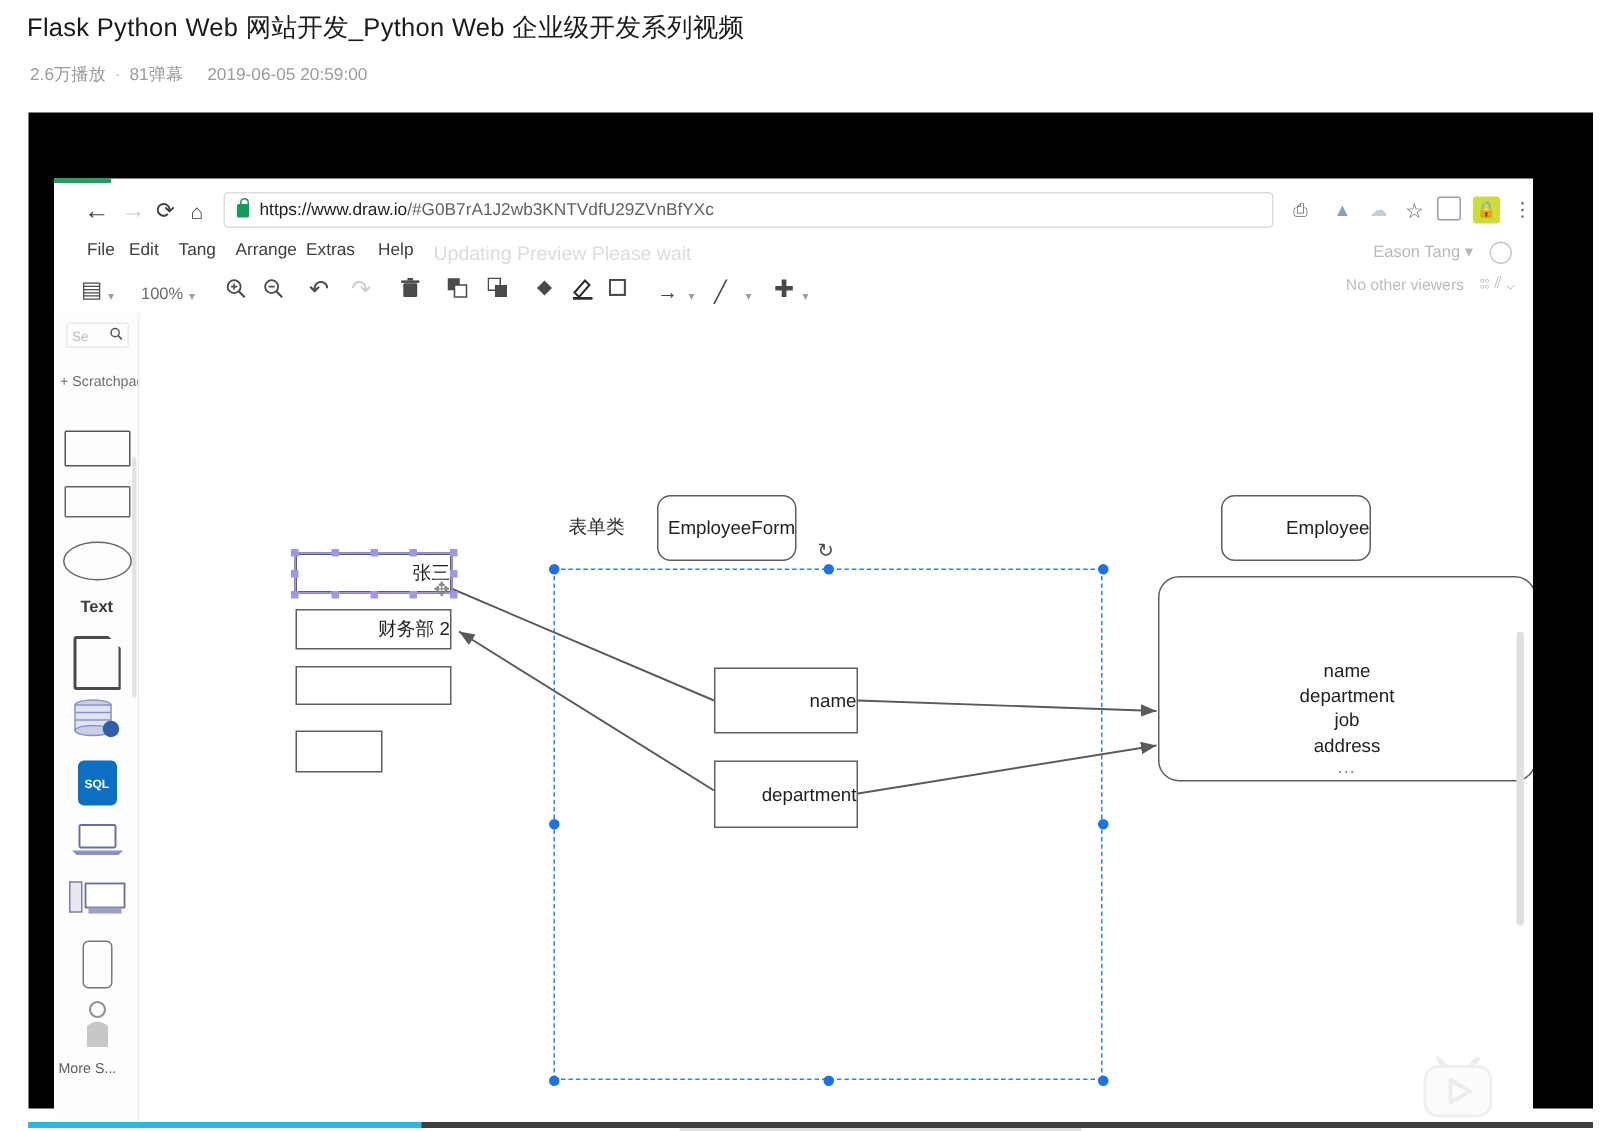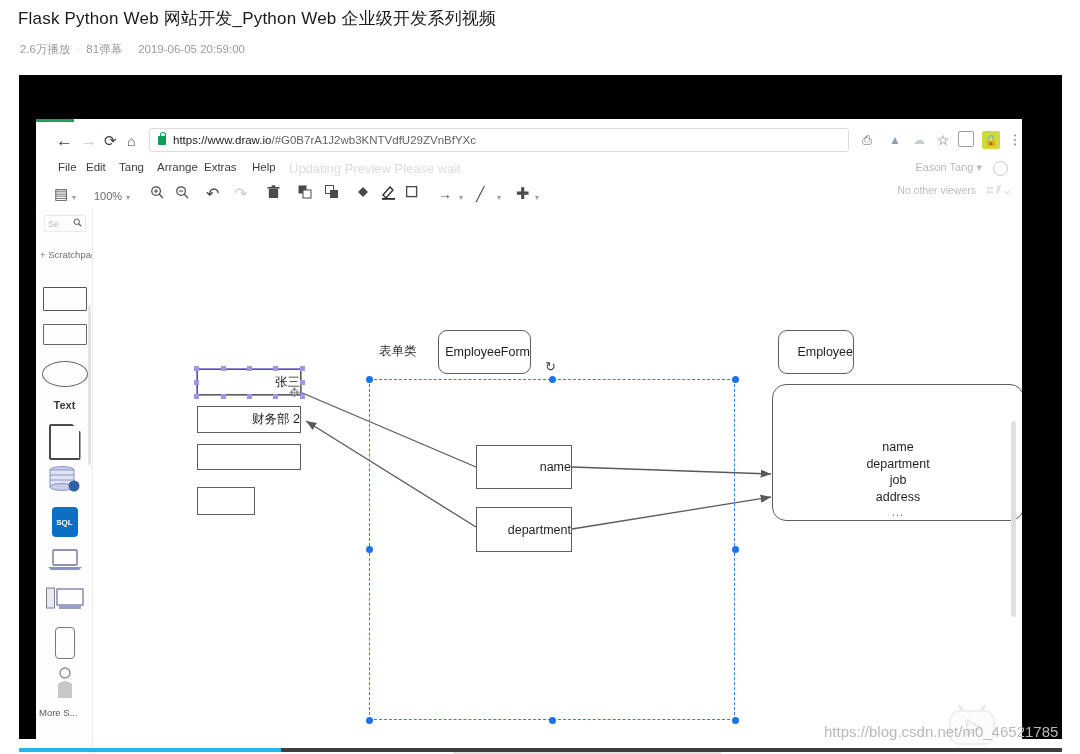--- a/index.html
+++ b/index.html
@@ -156,21 +156,21 @@
     border:1.4px solid #5e5e5e; background:#fff; color:#1f1f1f;
   }
   .node-txt { font-size:12.5px; white-space:nowrap; }
   .cn-zhang   { left:104px; top:160px; width:104px; height:26px; }
   .cn-caiwu   { left:104px; top:197px; width:104px; height:27px; }
   .cn-empty1  { left:104px; top:235px; width:104px; height:26px; }
   .cn-empty2  { left:104px; top:278px; width:58px; height:28px; }
   .cn-form    { left:345px; top:121px; width:93px; height:44px; border-radius:9px; }
   .cn-name    { left:383px; top:236px; width:96px; height:44px; }
   .cn-dept    { left:383px; top:298px; width:96px; height:45px; }
-  .cn-emp     { left:685px; top:121px; width:76px; height:44px; border-radius:9px; }
+  .cn-emp     { left:721px; top:121px; width:100px; height:44px; border-radius:9px; }
   .cn-empbody { left:679px; top:175px; width:252px; height:137px; border-radius:14px;
                 flex-direction:column; line-height:1.33; }
   .emp-list { font-size:12.5px; text-align:center; color:#1f1f1f;}
   .emp-dots { font-size:11px; color:#6f6f6f; letter-spacing:1px;}
 
   .label-form { position:absolute; left:286px; top:134px; font-size:12.5px; color:#2d2d2d; white-space:nowrap;}
   .rot-icon   { position:absolute; left:452px; top:150px; font-size:13px; color:#4a4a4a;}
 
   
   .selbox {
@@ -460,14 +460,13 @@
           </svg>
         </div>
       </div>
     </div>
   </div>
 
   <div class="progress-track">
     <div class="progress-fill"></div>
   </div>
 
-  <div class="csdn">https://blog.csdn.net/m0_46521785</div>
 </div>
 
 </body></html>

